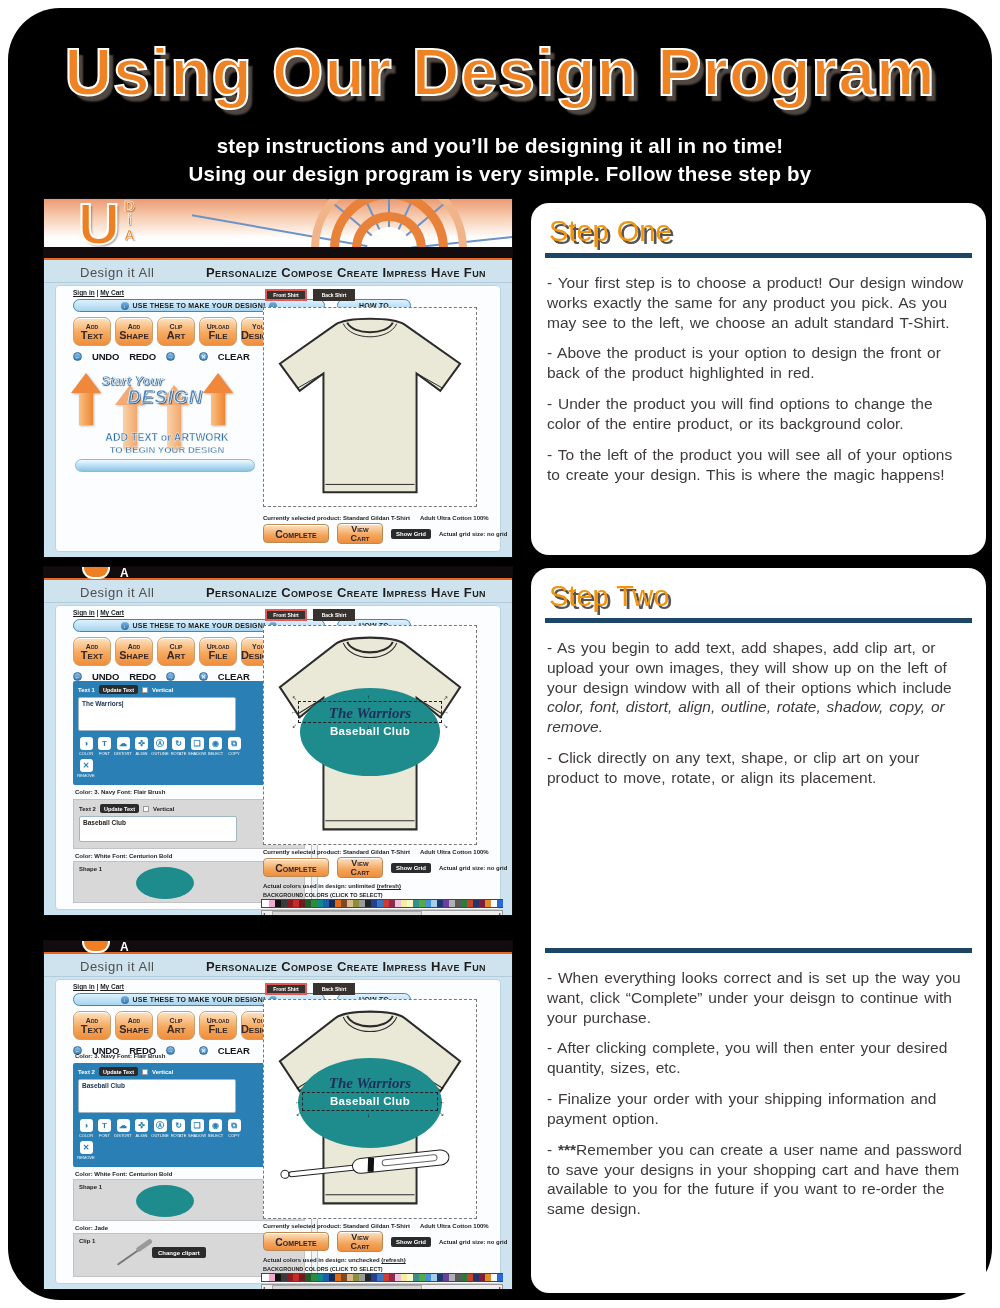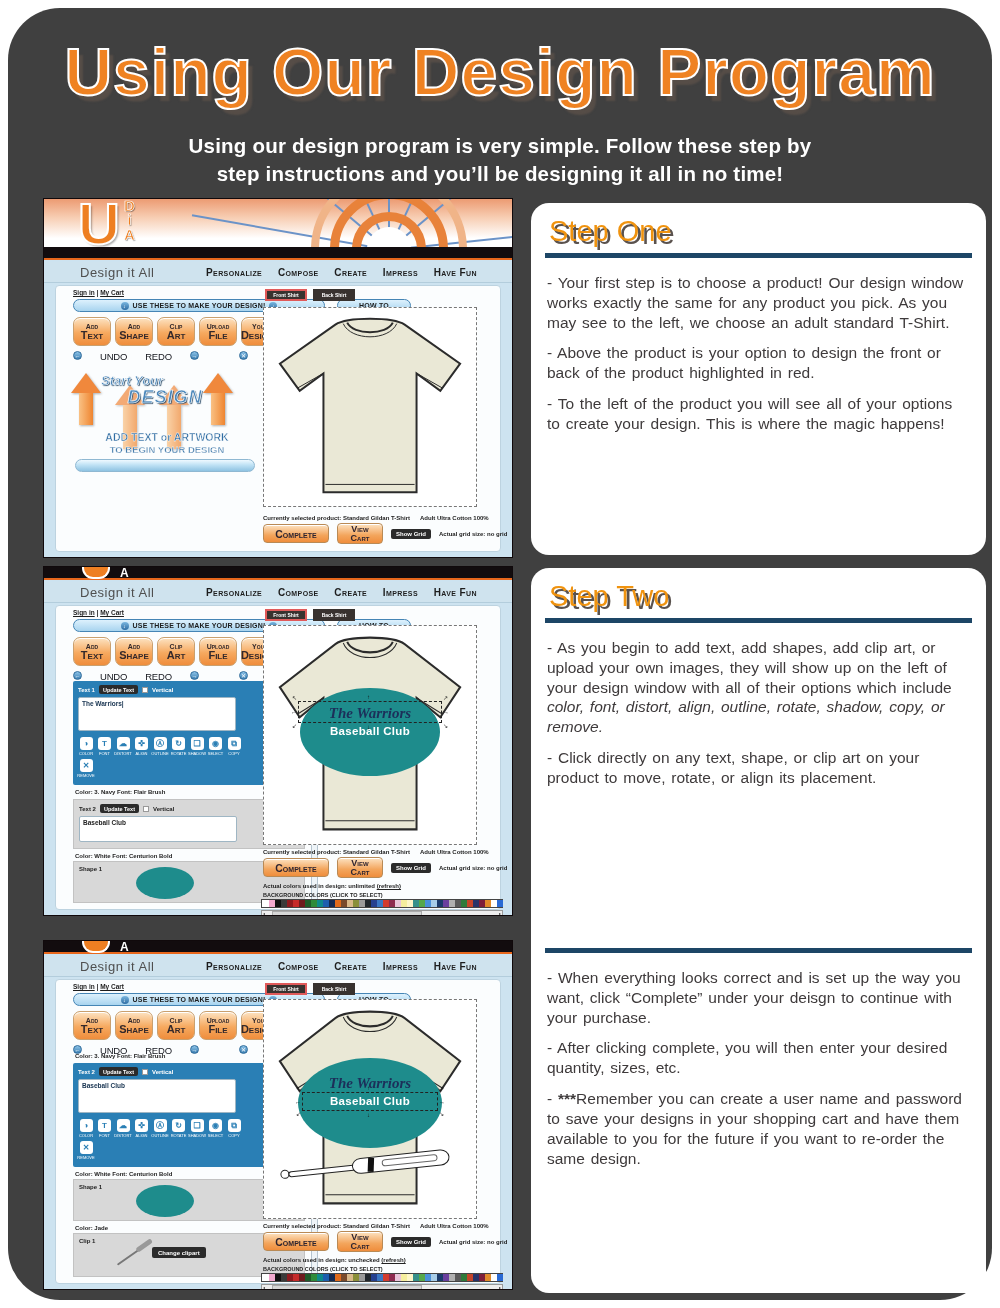--- a/index.html
+++ b/index.html
@@ -1,19 +1,19 @@
 <!DOCTYPE html>
 <html><head>
 <meta charset="utf-8">
 <style>
   *{box-sizing:border-box;margin:0;padding:0}
   html,body{background:#fff}
   body{font-family:"Liberation Sans",sans-serif;width:1000px}
   .canvas{position:relative;width:1000px;height:1308px;background:#fff;overflow:hidden}
-  .card{position:absolute;left:8px;top:8px;width:984px;height:1292px;background:#404040;border-radius:52px}
+  .card{position:absolute;left:8px;top:8px;width:984px;height:1292px;background:#000000;border-radius:52px}
 
   
   .title{position:absolute;top:26px;left:0;width:100%;text-align:center;font-size:66px;font-weight:bold;
     color:#ef8222;-webkit-text-stroke:2px #fff;letter-spacing:1px;
     text-shadow:5px 6px 2px rgba(88,78,72,.92)}
   .subtitle{position:absolute;top:124px;left:0;width:100%;text-align:center;color:#fff;
     font-size:20.5px;font-weight:bold;line-height:1.35;letter-spacing:.2px}
 
   
   .step-panel{position:absolute;left:523px;width:455px;background:#fff;border-radius:18px;overflow:hidden}
@@ -32,21 +32,21 @@
   #shot2{top:558px;height:350px}
   #shot3{top:932px;height:350px}
 
   .blackbar{position:absolute;left:0;right:0;height:13px;background:#120c0e;border-bottom:2px solid #e8671c;z-index:3}
   .shot1 .blackbar{top:48px}
   .shotm .blackbar{top:0}
   .navbar{position:absolute;left:0;right:0;height:21px;background:#cfe3ee;display:flex;align-items:center;z-index:4;border-bottom:1px solid #b3cddc}
   .shot1 .navbar{top:63px}
   .shotm .navbar{top:15px}
   .brand{margin-left:36px;font-size:13px;color:#4f4f4f;width:110px;letter-spacing:.5px}
-  .navitems{display:flex;flex:1;justify-content:space-between;margin:0 35px 0 16px;font-size:10px;font-weight:bold;color:#1d1d1d;font-variant:small-caps;letter-spacing:.4px}
+  .navitems{display:flex;flex:1;justify-content:space-between;margin:0 26px 0 16px;font-size:13px;font-weight:bold;color:#1d1d1d;font-variant:small-caps;letter-spacing:.4px}
 
   
   .hdr1{position:absolute;top:0;left:0;right:0;height:48px;overflow:hidden;z-index:1;
     background:linear-gradient(180deg,#ec9b72 0%,#f7cdb2 38%,#ffffff 82%)}
   .ray{position:absolute;left:345px;top:50px;height:2px;background:#6b93c8;transform-origin:0 50%}
   .ring{position:absolute;left:345px;top:50px;transform:translate(-50%,-50%);border-radius:50%;border-style:solid;border-color:#e8823a}
   .r1{width:74px;height:74px;border-width:9px}
   .r2{width:118px;height:118px;border-width:9px}
   .r3{width:156px;height:156px;border-width:8px;border-color:#f0b488}
   .disc{position:absolute;left:345px;top:50px;transform:translate(-50%,-50%);width:44px;height:44px;border-radius:50%;background:#fff}
@@ -76,22 +76,22 @@
     background:linear-gradient(#79b6df,#2f6da3);color:#fff;font-size:5.5px}
 
   .tools{position:absolute;left:26px;top:34px;display:flex;gap:4px}
   .tbtn{width:38px;height:29px;border-radius:7px;border:1px solid #caa06e;
     background:linear-gradient(180deg,#fde3c2,#f6a95f 55%,#ef8d3c);
     box-shadow:inset 0 1px 0 #fff;display:flex;flex-direction:column;align-items:center;justify-content:center;
     color:#33282a;line-height:1;font-variant:small-caps}
   .tbtn .t1{font-size:7px;font-weight:bold}
   .tbtn .t2{font-size:11px;font-weight:bold}
 
-  .undorow{position:absolute;left:26px;top:68px;display:flex;gap:18px;
-    font-size:9.5px;font-weight:normal;color:#14161d;letter-spacing:-.2px}
+  .undorow{position:absolute;left:26px;top:68px;display:flex;align-items:center;gap:10px;
+    font-size:9.5px;font-weight:bold;color:#14161d;letter-spacing:-.2px}
   .ucirc{width:9px;height:9px;border-radius:50%;background:linear-gradient(#8cc3e8,#3c7fb2);
     color:#fff;font-size:6px;display:inline-grid;place-items:center;border:1px solid #2d6a9a}
   .usp{width:4px}
 
   
   .sg{position:absolute;left:24px;top:86px;width:192px;height:112px}
   .arrow{position:absolute;width:30px;filter:drop-shadow(1px 1px 1px rgba(60,60,60,.4))}
   .arrow .head{width:0;height:0;border-left:15px solid transparent;border-right:15px solid transparent;border-bottom:20px solid #f0883c}
   .arrow .shaft{width:14px;height:32px;margin:0 auto;background:linear-gradient(90deg,#f9c184,#ef8530)}
   .a2,.a3{opacity:.7}
@@ -193,22 +193,22 @@
   .varrow{position:absolute;left:0;width:100%;text-align:center;font-size:4px;color:#555;line-height:5px}
   .varrow.t{top:0}.varrow.b{bottom:0}
 </style>
 </head>
 <body>
 
 <div class="canvas">
   <div class="card">
     <div class="title">Using Our Design Program</div>
     <div class="subtitle">
+      <div>step instructions and you’ll be designing it all in no time!</div>
       <div>Using our design program is very simple. Follow these step by</div>
-      <div>step instructions and you’ll be designing it all in no time!</div>
     </div>
 
     <div class="shot shot1" id="shot1">
       <div class="hdr1">
         <div class="ray" style="width:200px;transform:rotate(-170deg)"></div>
         <div class="ray" style="width:190px;transform:rotate(-140deg)"></div>
         <div class="ray" style="width:190px;transform:rotate(-115deg)"></div>
         <div class="ray" style="width:190px;transform:rotate(-90deg)"></div>
         <div class="ray" style="width:190px;transform:rotate(-65deg)"></div>
         <div class="ray" style="width:200px;transform:rotate(-40deg)"></div>
@@ -823,33 +823,35 @@
         </div>
       </div>
     </div>
 
     <div class="step-panel" id="panel1">
       <div class="step-h">Step One</div>
       <div class="step-rule"></div>
       <div class="step-body">
           <p><span>- Your first step is to choose a product! Our design window works exactly the same for any product you pick.  As you may see to the left, we choose an adult standard T-Shirt.</span></p>
           <p><span>- Above the product is your option to design the front or back of the product highlighted in red.</span></p>
+          <p><span>- Under the product you will find options to change the color of the entire product, or its background color.</span></p>
           <p><span>- To the left of the product you will see all of your options to create your design.  This is where the magic happens!</span></p>
         </div>
     </div>
     <div class="step-panel" id="panel2">
       <div class="step-h">Step Two</div>
       <div class="step-rule"></div>
       <div class="step-body">
           <p><span>- As you begin to add text, add shapes, add clip art, or upload your own images, they will show up on the left of your design window with all of their options which include </span><span style="font-style: italic;">color, font, distort, align, outline, rotate, shadow, copy, or remove.</span></p>
           <p><span>- Click directly on any text, shape, or clip art on your product to move, rotate, or align its placement.</span></p>
         </div>
     </div>
     <div class="step-panel" id="panel3">
       <div class="step-rule"></div>
       <div class="step-body">
           <p><span>- When everything looks correct and is set up the way you want, click “Complete” under your deisgn to continue with your purchase.</span></p>
           <p><span>- After clicking complete, you will then enter your desired quantity, sizes, etc.</span></p>
+          <p><span>- Finalize your order with your shipping information and payment option.</span></p>
           <p><span>- </span><span style="font-weight: bold;">***</span><span>Remember you can create a user name and password to save your designs in your shopping cart and have them available to you for the future if you want to re-order the same design.</span></p>
         </div>
     </div>
   </div>
 </div>
 
 </body></html>

